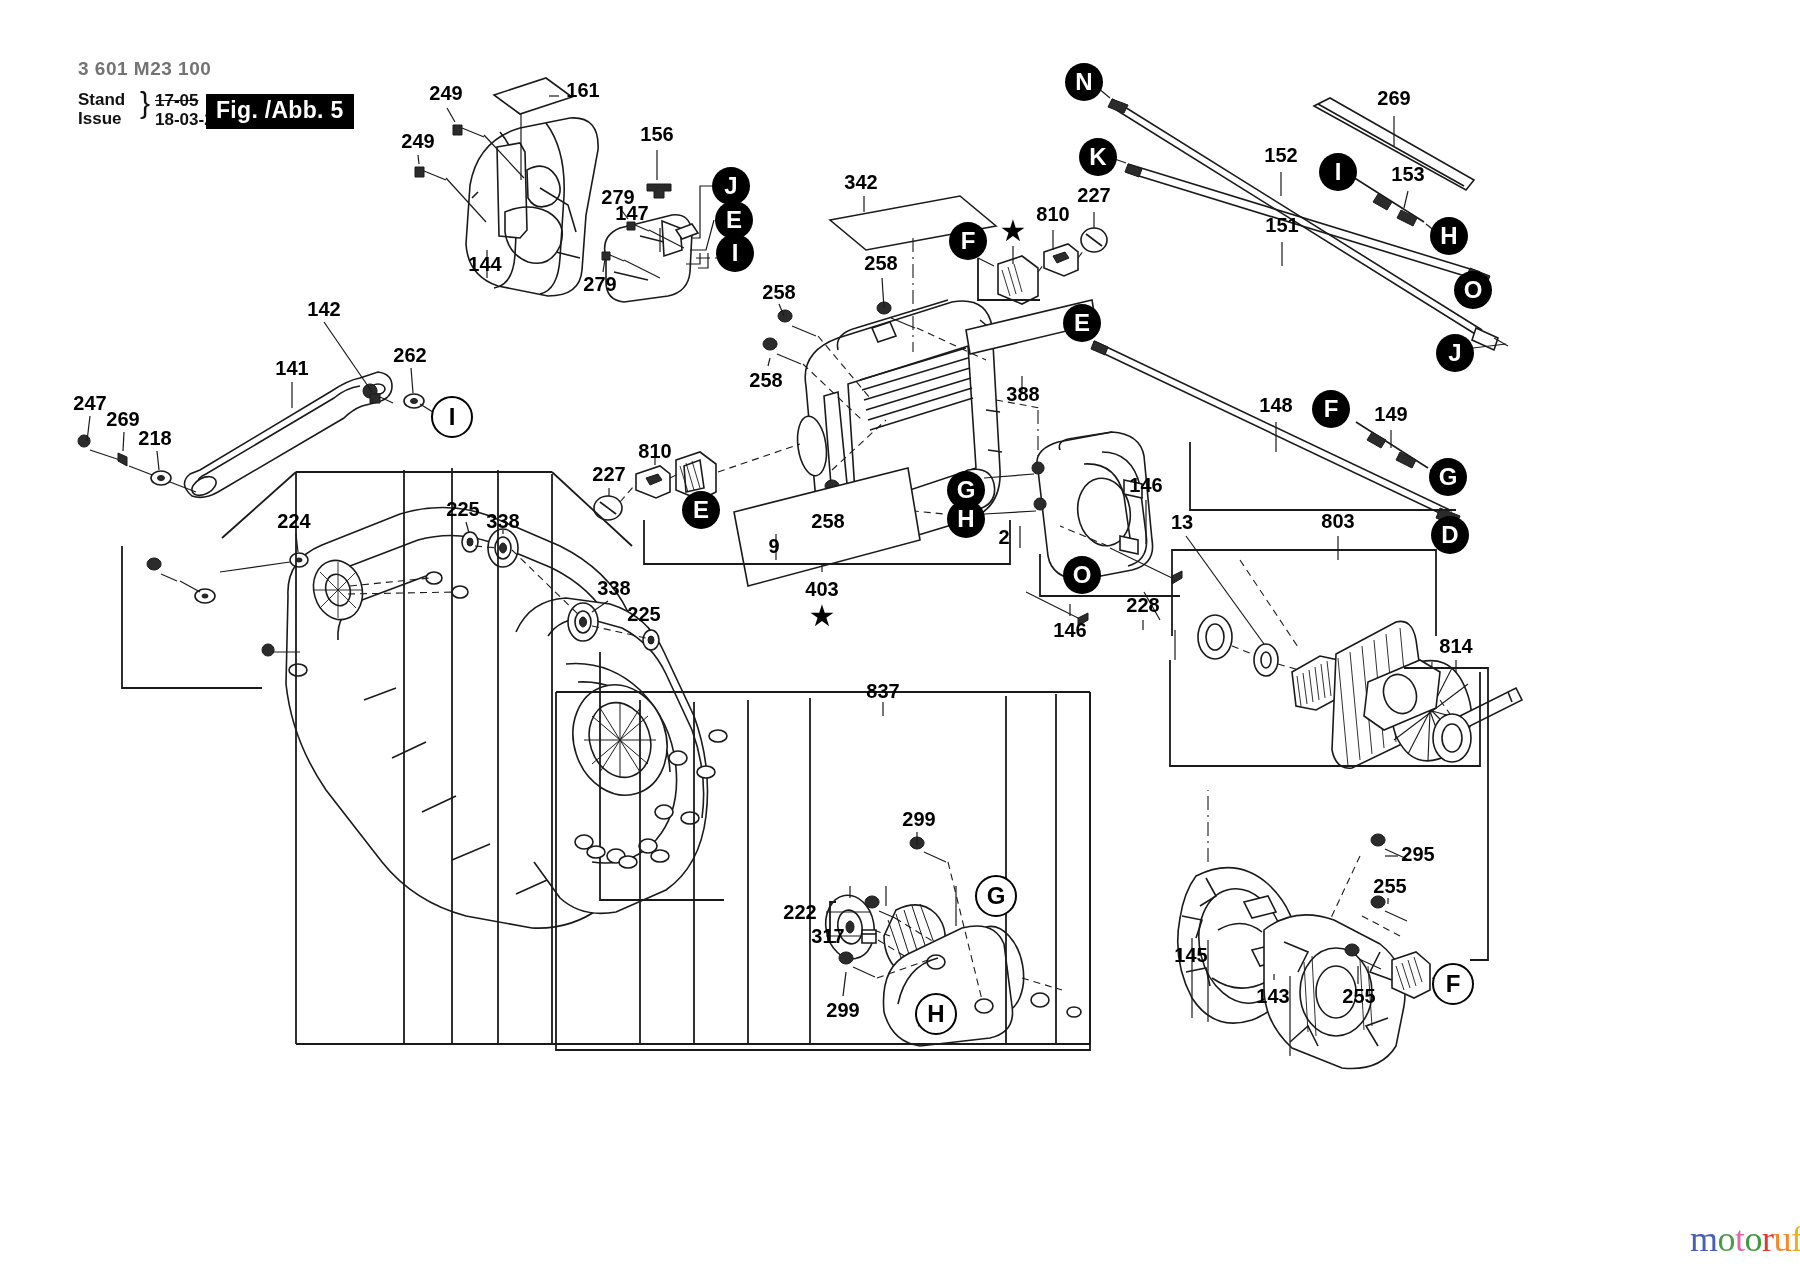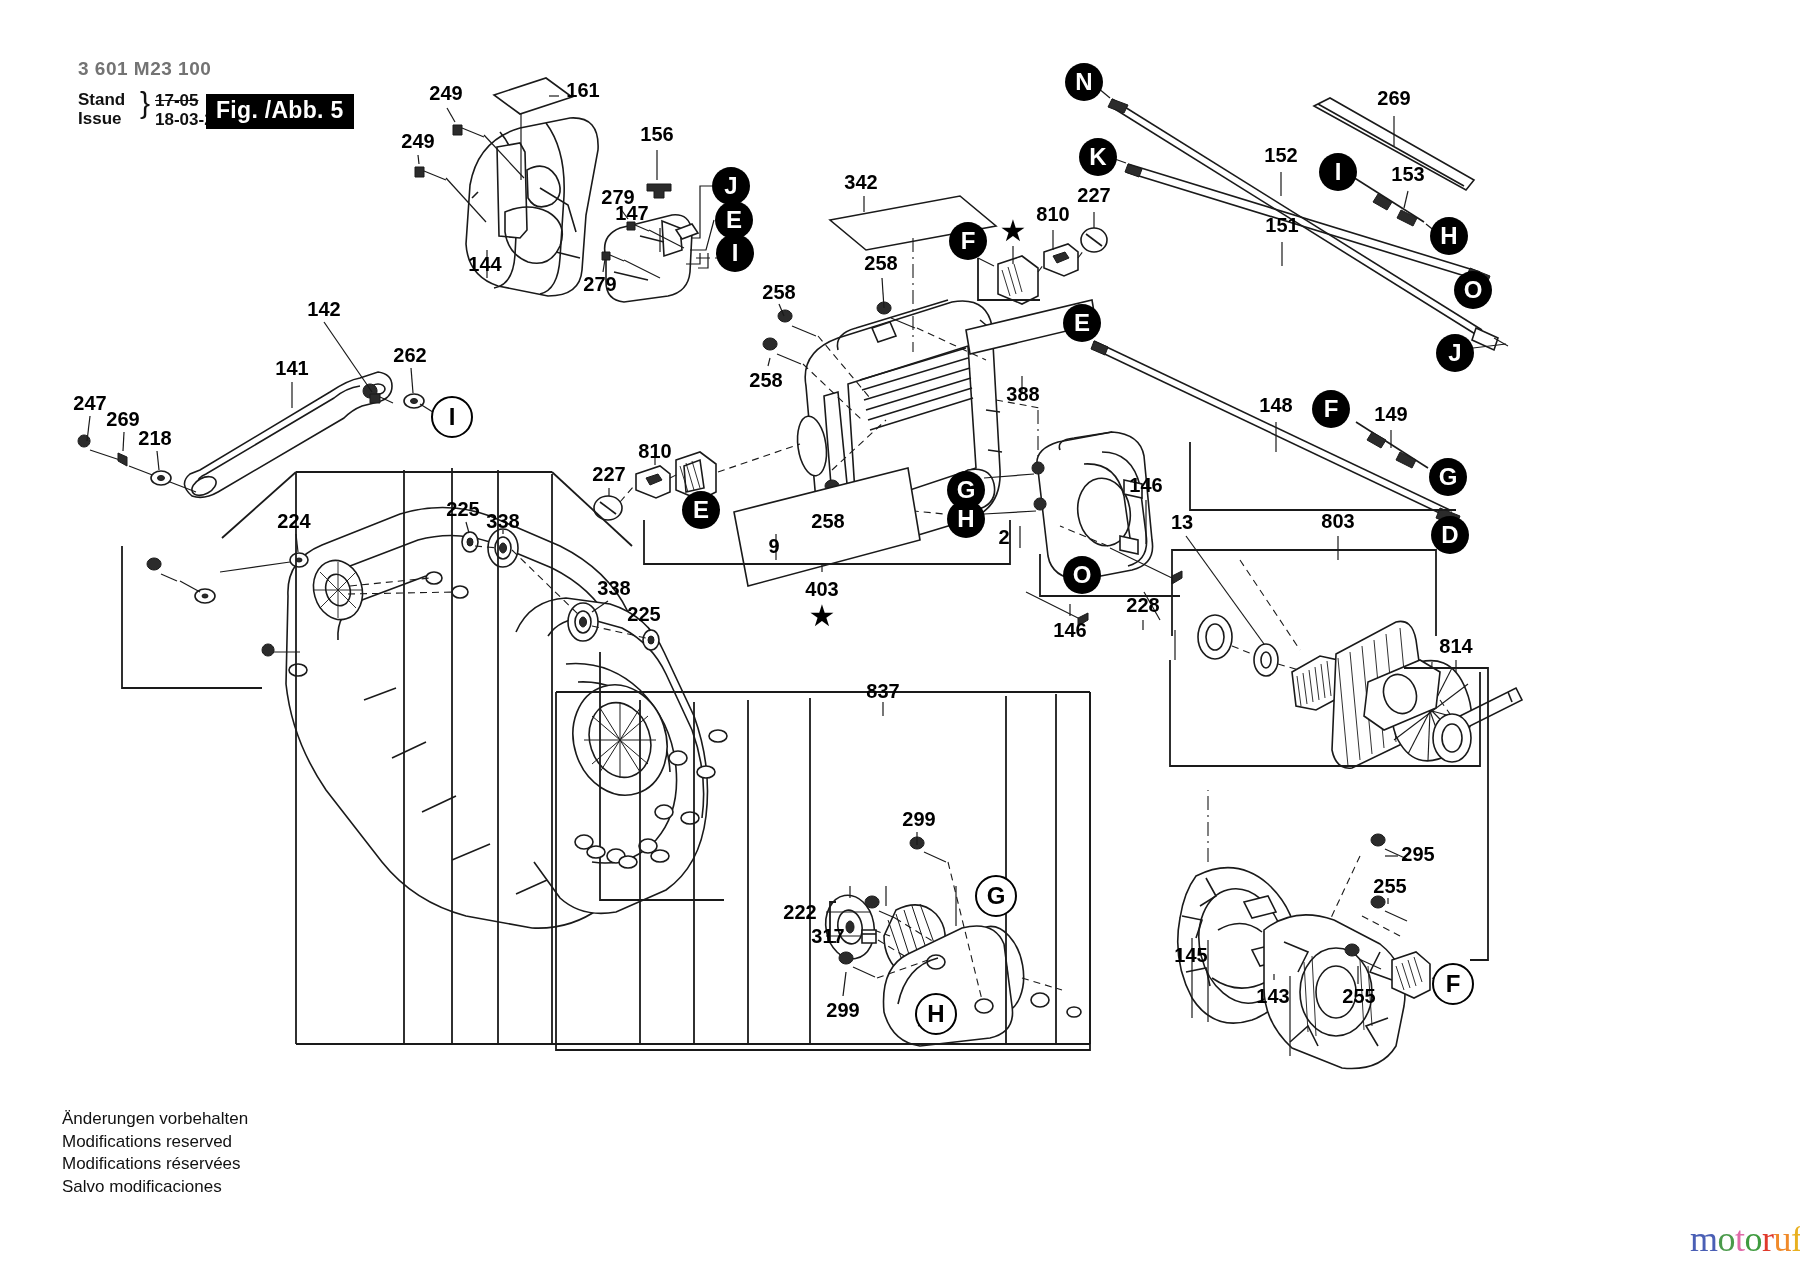--- a/index.html
+++ b/index.html
@@ -601,26 +601,20 @@
   <div class="hdr-num">3 601 M23 100</div>
   <div class="hdr-rows">
     <div class="r">Stand</div>
     <div class="r">Issue</div>
   </div>
   <div class="brace">}</div>
   <div class="stand-strike">17-05</div>
   <div class="issue-date">18-03-22</div>
   <div class="figbox">Fig. /Abb. 5</div>
 
-  <div class="footer">
-    <div>Änderungen vorbehalten</div>
-    <div>Modifications reserved</div>
-    <div>Modifications réservées</div>
-    <div>Salvo modificaciones</div>
-  </div>
 
   <div id="callout-layer">
       <div class="pn" style="left: 446px; top: 93px;">249</div>
       <div class="pn" style="left: 583px; top: 90px;">161</div>
       <div class="pn" style="left: 418px; top: 141px;">249</div>
       <div class="pn" style="left: 657px; top: 134px;">156</div>
       <div class="pn" style="left: 618px; top: 197px;">279</div>
       <div class="pn" style="left: 632px; top: 213px;">147</div>
       <div class="pn" style="left: 861px; top: 182px;">342</div>
       <div class="pn" style="left: 1094px; top: 195px;">227</div>

